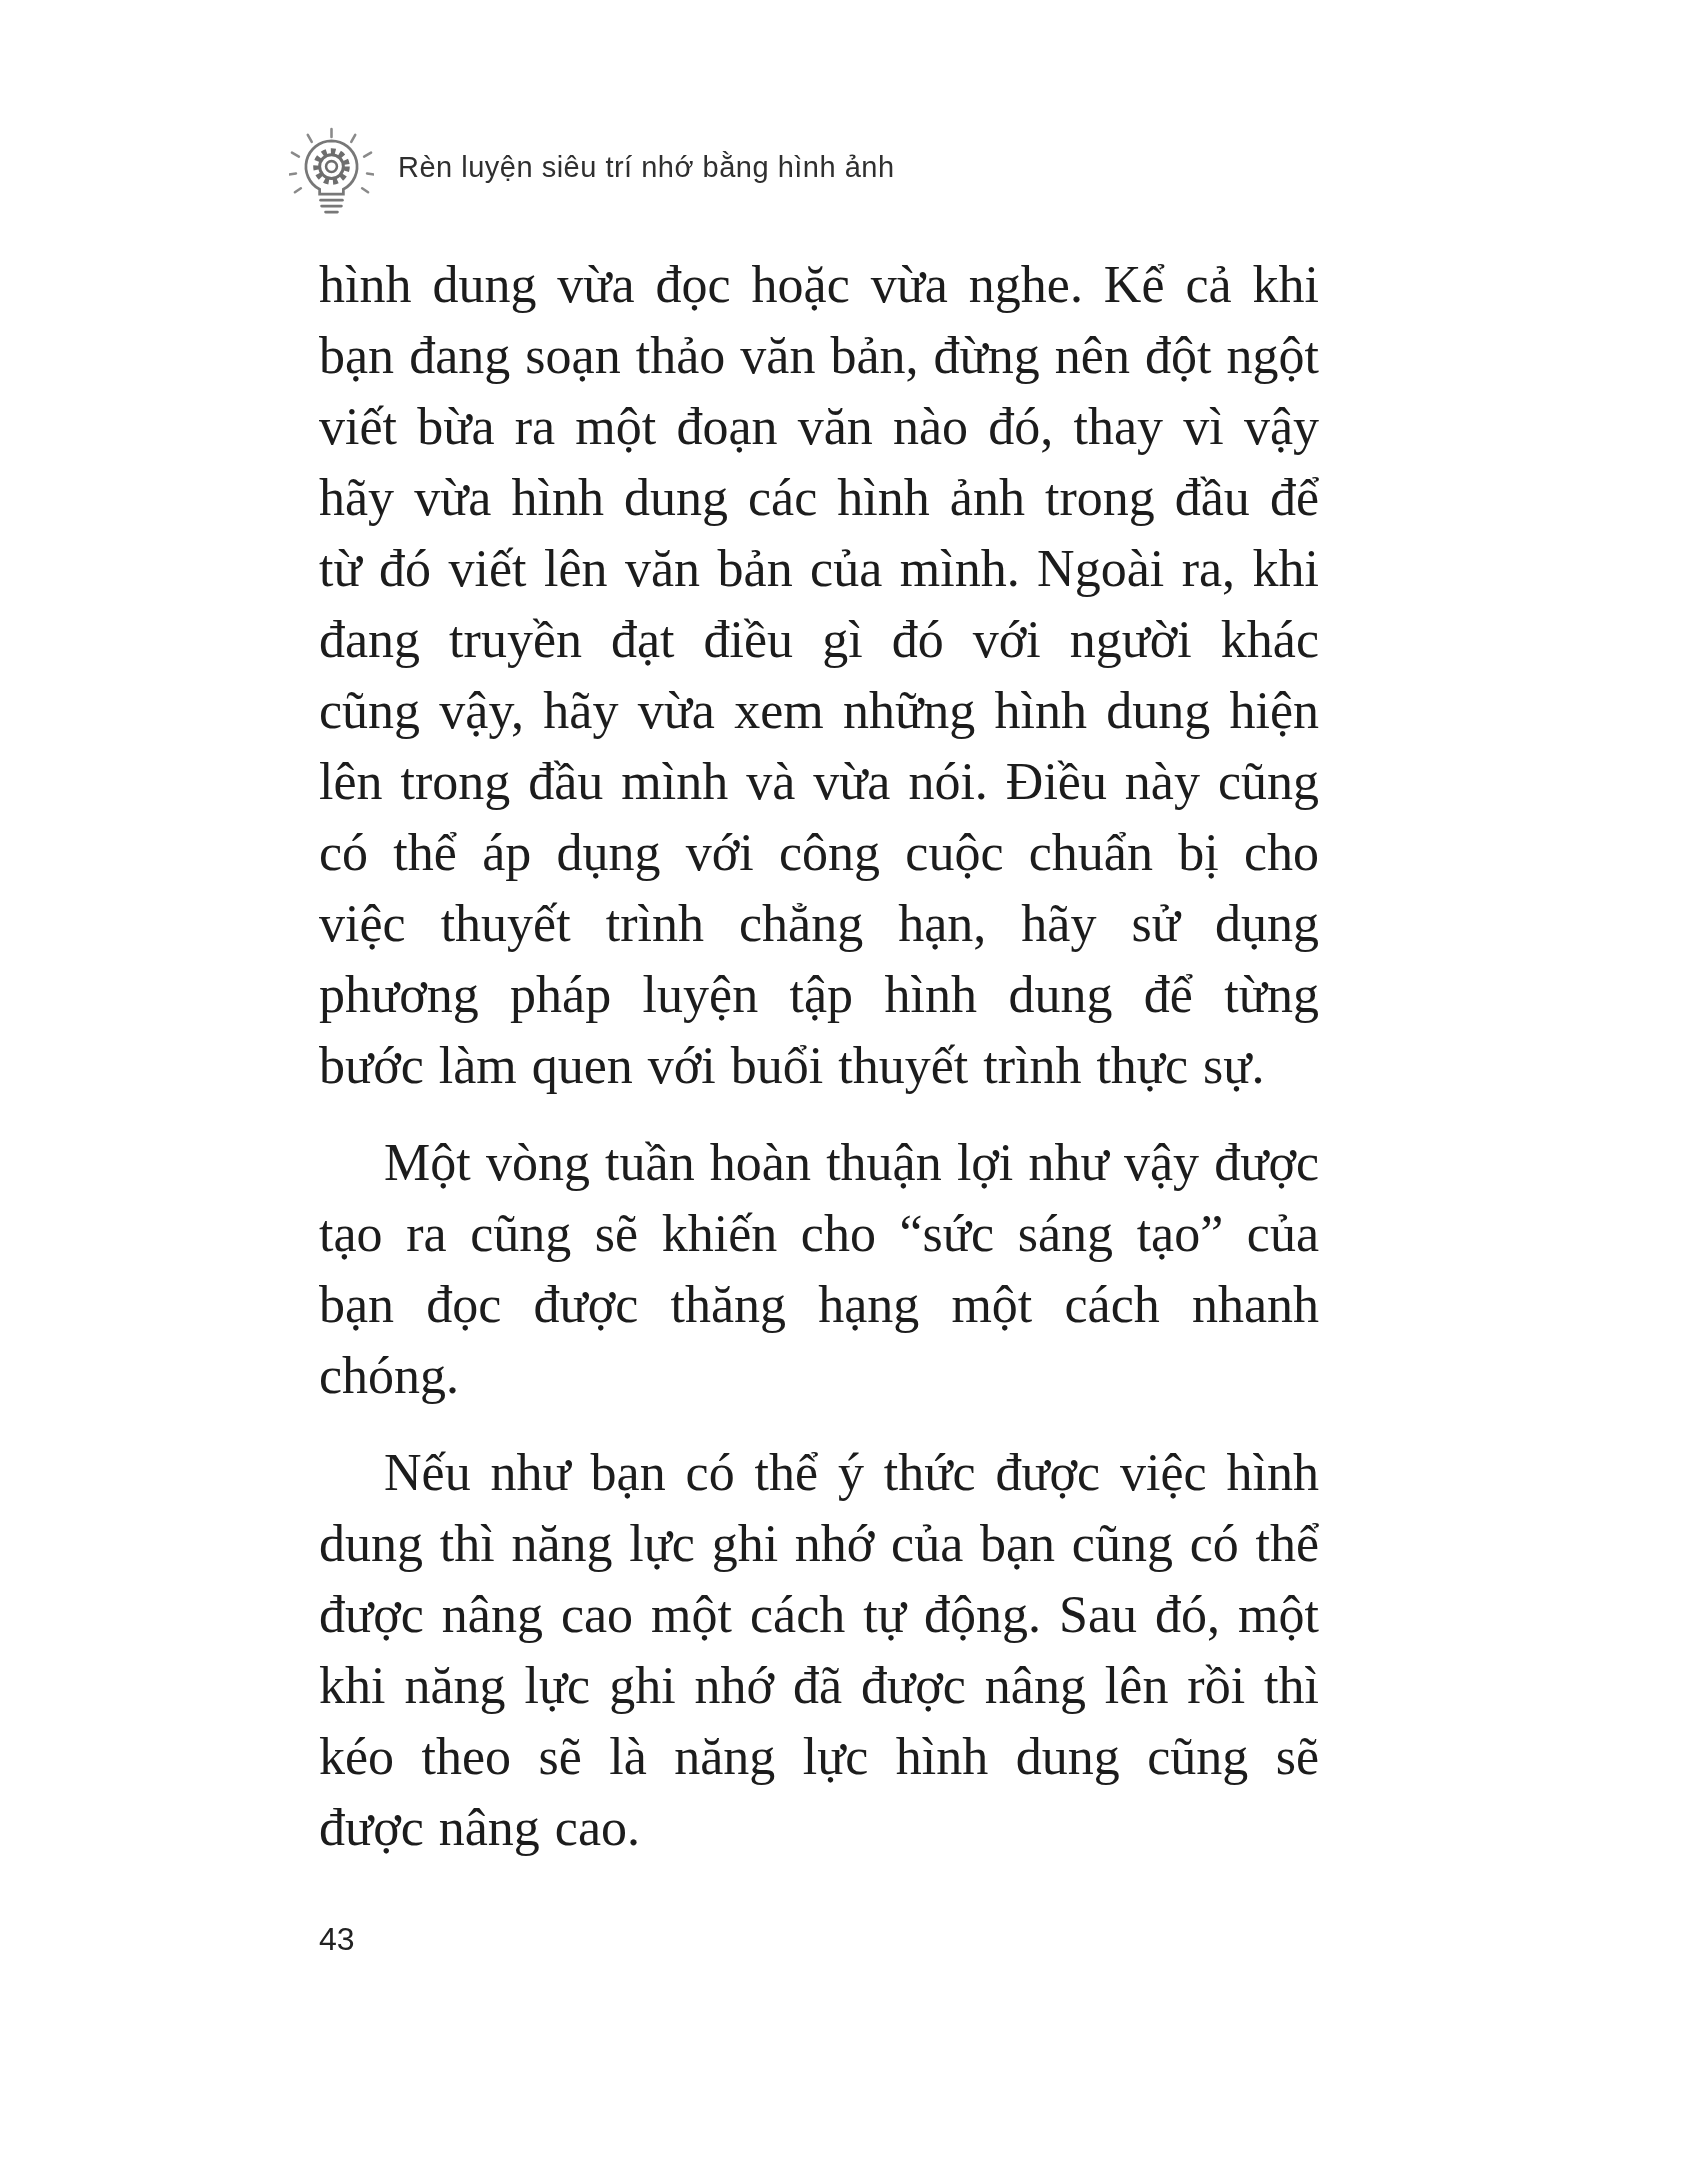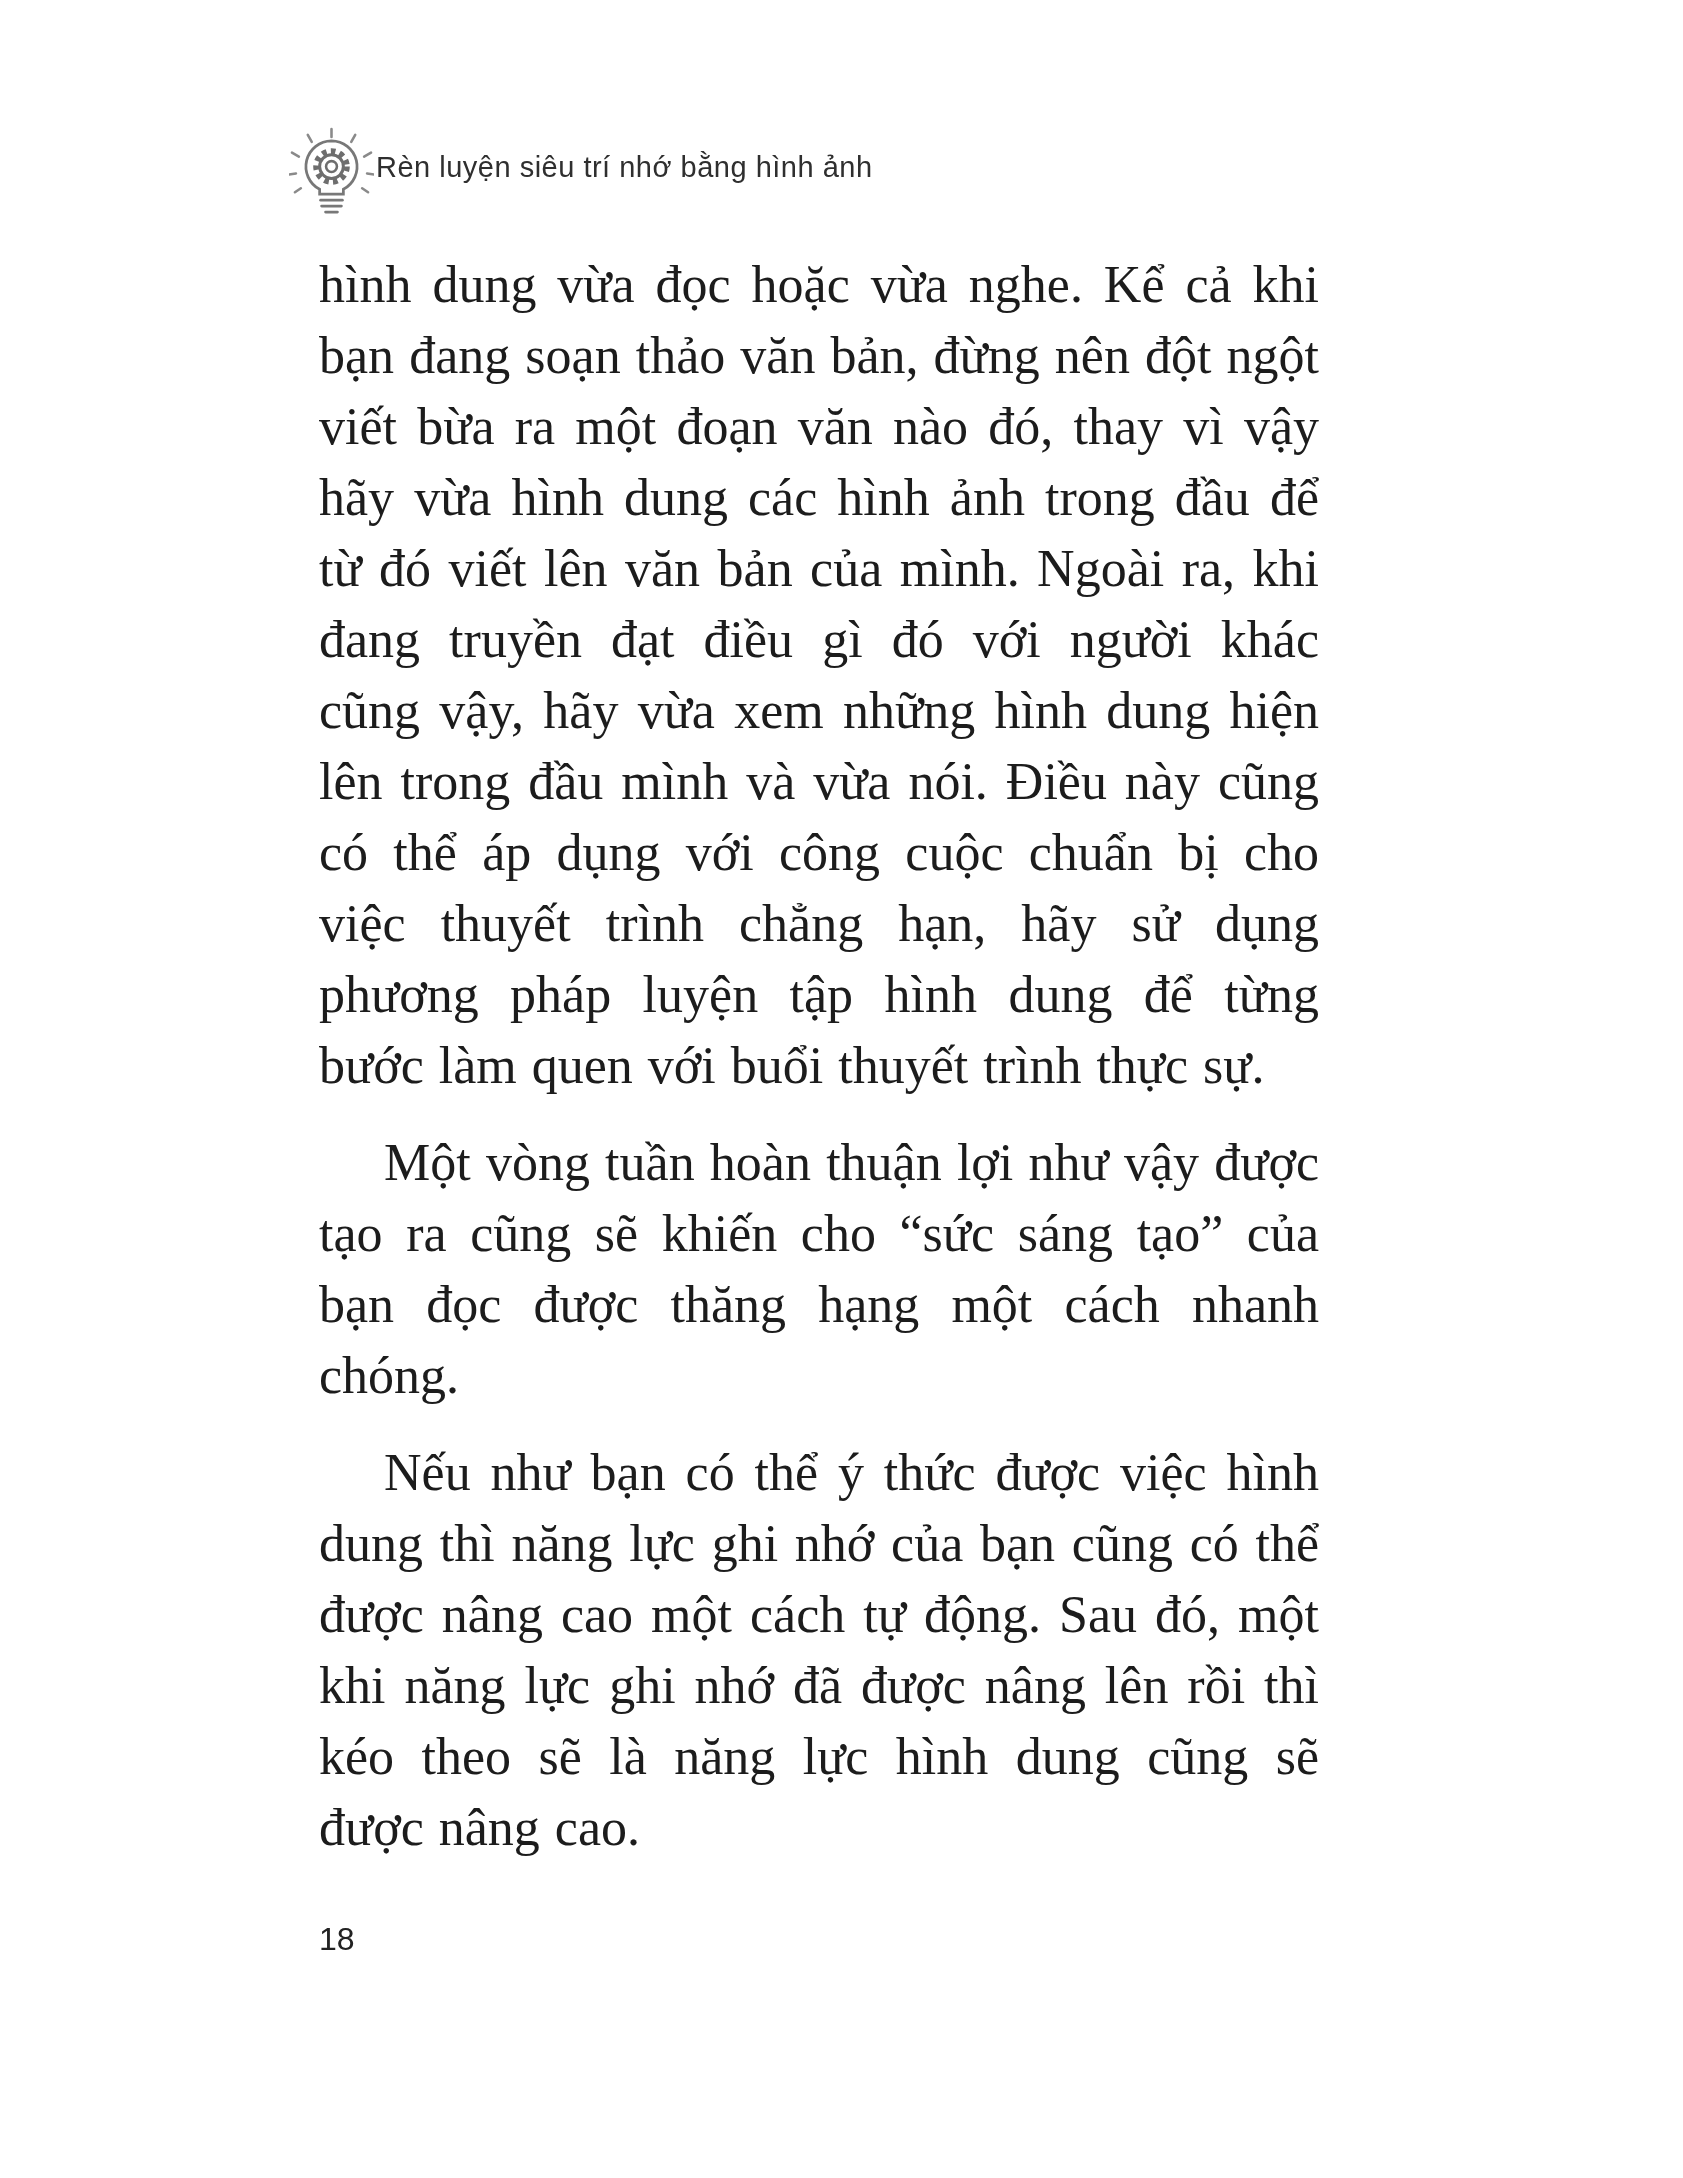--- a/index.html
+++ b/index.html
@@ -18,21 +18,21 @@
     inset: 0;
     background: #ffffff;
   }
   
   .header {
     position: absolute;
     top: 127px;
     left: 289px;
     display: flex;
     align-items: center;
-    gap: 2px;
+    gap: 24px;
   }
   .header-icon {
     width: 85px;
     height: 87px;
     flex: 0 0 auto;
     display: block;
   }
   .header-title {
     font-family: "Liberation Sans", sans-serif;
     font-size: 29px;
@@ -102,16 +102,16 @@
     </svg>
     <span class="header-title">Rèn luyện siêu trí nhớ bằng hình ảnh</span>
   </div>
 
   <div class="content">
     <p class="para">hình dung vừa đọc hoặc vừa nghe. Kể cả khi bạn đang soạn thảo văn bản, đừng nên đột ngột viết bừa ra một đoạn văn nào đó, thay vì vậy hãy vừa hình dung các hình ảnh trong đầu để từ đó viết lên văn bản của mình. Ngoài ra, khi đang truyền đạt điều gì đó với người khác cũng vậy, hãy vừa xem những hình dung hiện lên trong đầu mình và vừa nói. Điều này cũng có thể áp dụng với công cuộc chuẩn bị cho việc thuyết trình chẳng hạn, hãy sử dụng phương pháp luyện tập hình dung để từng bước làm quen với buổi thuyết trình thực sự.</p>
     <p class="para indent">Một vòng tuần hoàn thuận lợi như vậy được tạo ra cũng sẽ khiến cho “sức sáng tạo” của bạn đọc được thăng hạng một cách nhanh chóng.</p>
     <p class="para indent">Nếu như bạn có thể ý thức được việc hình dung thì năng lực ghi nhớ của bạn cũng có thể được nâng cao một cách tự động. Sau đó, một khi năng lực ghi nhớ đã được nâng lên rồi thì kéo theo sẽ là năng lực hình dung cũng sẽ được nâng cao.</p>
   </div>
 
-  <div class="page-number">18</div>
+  <div class="page-number">43</div>
 
 </div>
 
 
 </body></html>

